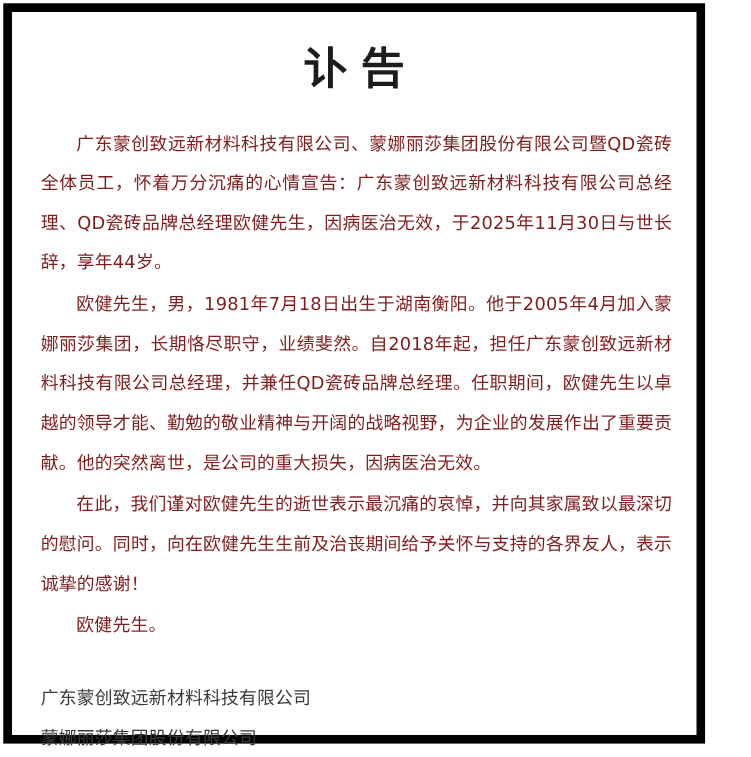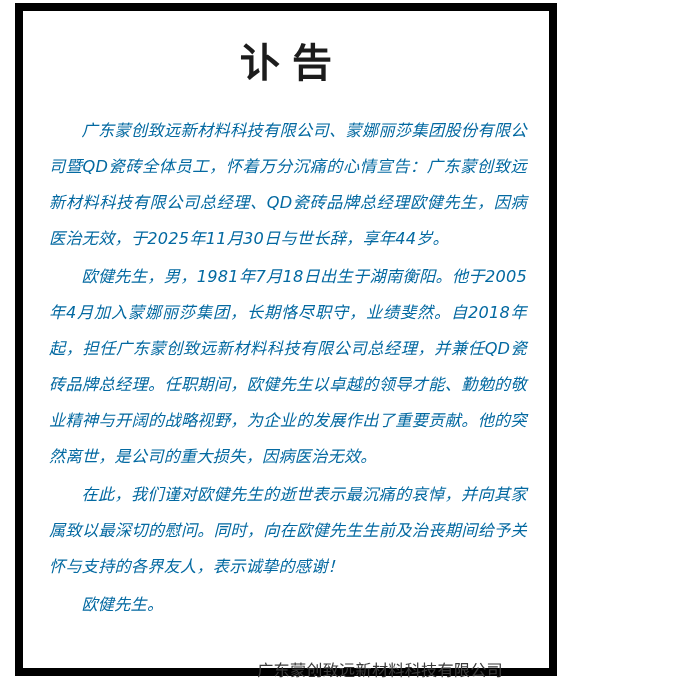--- a/index.html
+++ b/index.html
@@ -12,23 +12,23 @@
   body {
     width: 683px;
     height: 688px;
     overflow: hidden;
     font-family: "DejaVu Sans", "Liberation Sans", sans-serif;
   }
 
   
   .frame {
     position: absolute;
-    left: 15px;
+    left: 3px;
     top: 3px;
-    width: 542px;
+    width: 638px;
     height: 673px;
     border: 8px solid #000000;
     box-sizing: border-box;
     background: #ffffff;
   }
 
   
   .page {
     position: absolute;
     left: 0;
@@ -52,46 +52,45 @@
     font-family: "DejaVu Sans", "Liberation Sans", sans-serif;
   }
 
   .body-block {
     margin: 0;
     padding: 0 22px 0 26px;
     box-sizing: border-box;
   }
 
   .para {
-    color: #0369a1;
+    color: #7f1d1d;
     font-size: 16.2px;
     line-height: 36px;
     text-align: justify;
     text-align-last: left;
     text-justify: inter-ideograph;
     margin: 0;
     letter-spacing: 0.2px;
     word-break: break-all;
-    font-style: italic;
   }
 
   .para.indent {
     text-indent: 2em;
   }
 
   .para.p1  { margin-top: 24px; }
   .para.p2  { margin-top: 2px; }
   .para.p3  { margin-top: 2px; }
   .para.p4  { margin-top: 2px; }
 
   
   .signature {
     margin-top: 30px;
     padding-right: 24px;
-    text-align: right;
+    text-align: left;
   }
 
   .sign-line {
     color: #3b3b3b;
     font-size: 16.2px;
     line-height: 36px;
     letter-spacing: 0.2px;
   }
 </style>
 </head>

